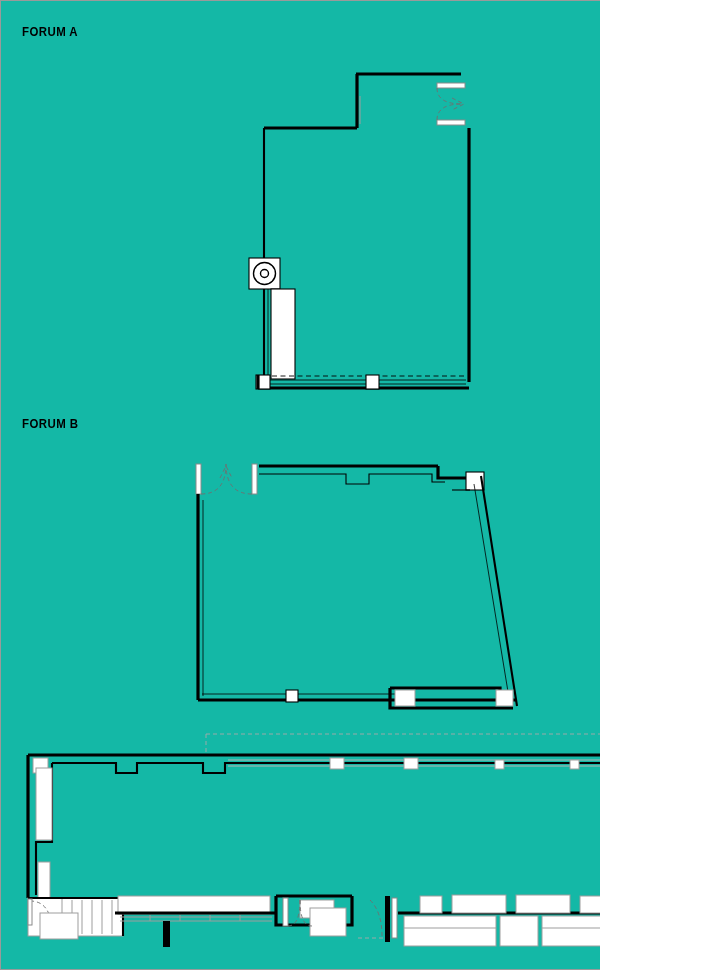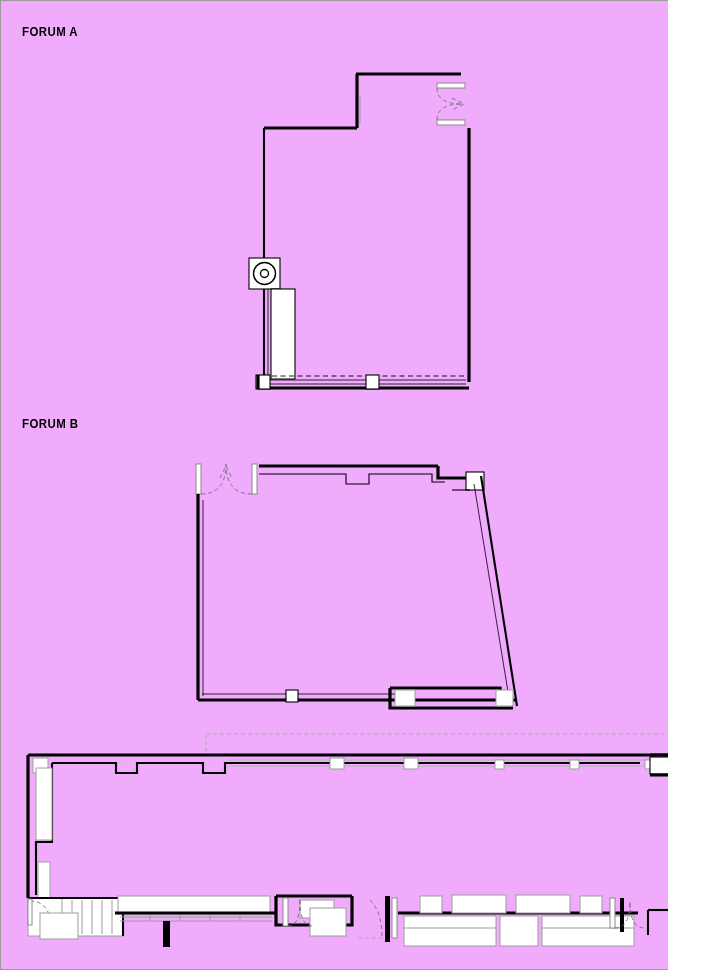--- a/index.html
+++ b/index.html
@@ -5,23 +5,23 @@
   html, body {
     margin: 0;
     padding: 0;
     background: #ffffff;
   }
   body {
     font-family: "Liberation Sans", sans-serif;
   }
   #sheet {
     position: relative;
-    width: 668px;
+    width: 600px;
     height: 970px;
-    background: #f0abfc;
+    background: #14b8a6;
     box-sizing: border-box;
     overflow: hidden;
     text-decoration: underline;
   }
   .sheet-border {
     position: absolute;
     left: 0; top: 0;
     width: 720px;
     height: 970px;
     border: 1px solid #9a9a9a;

